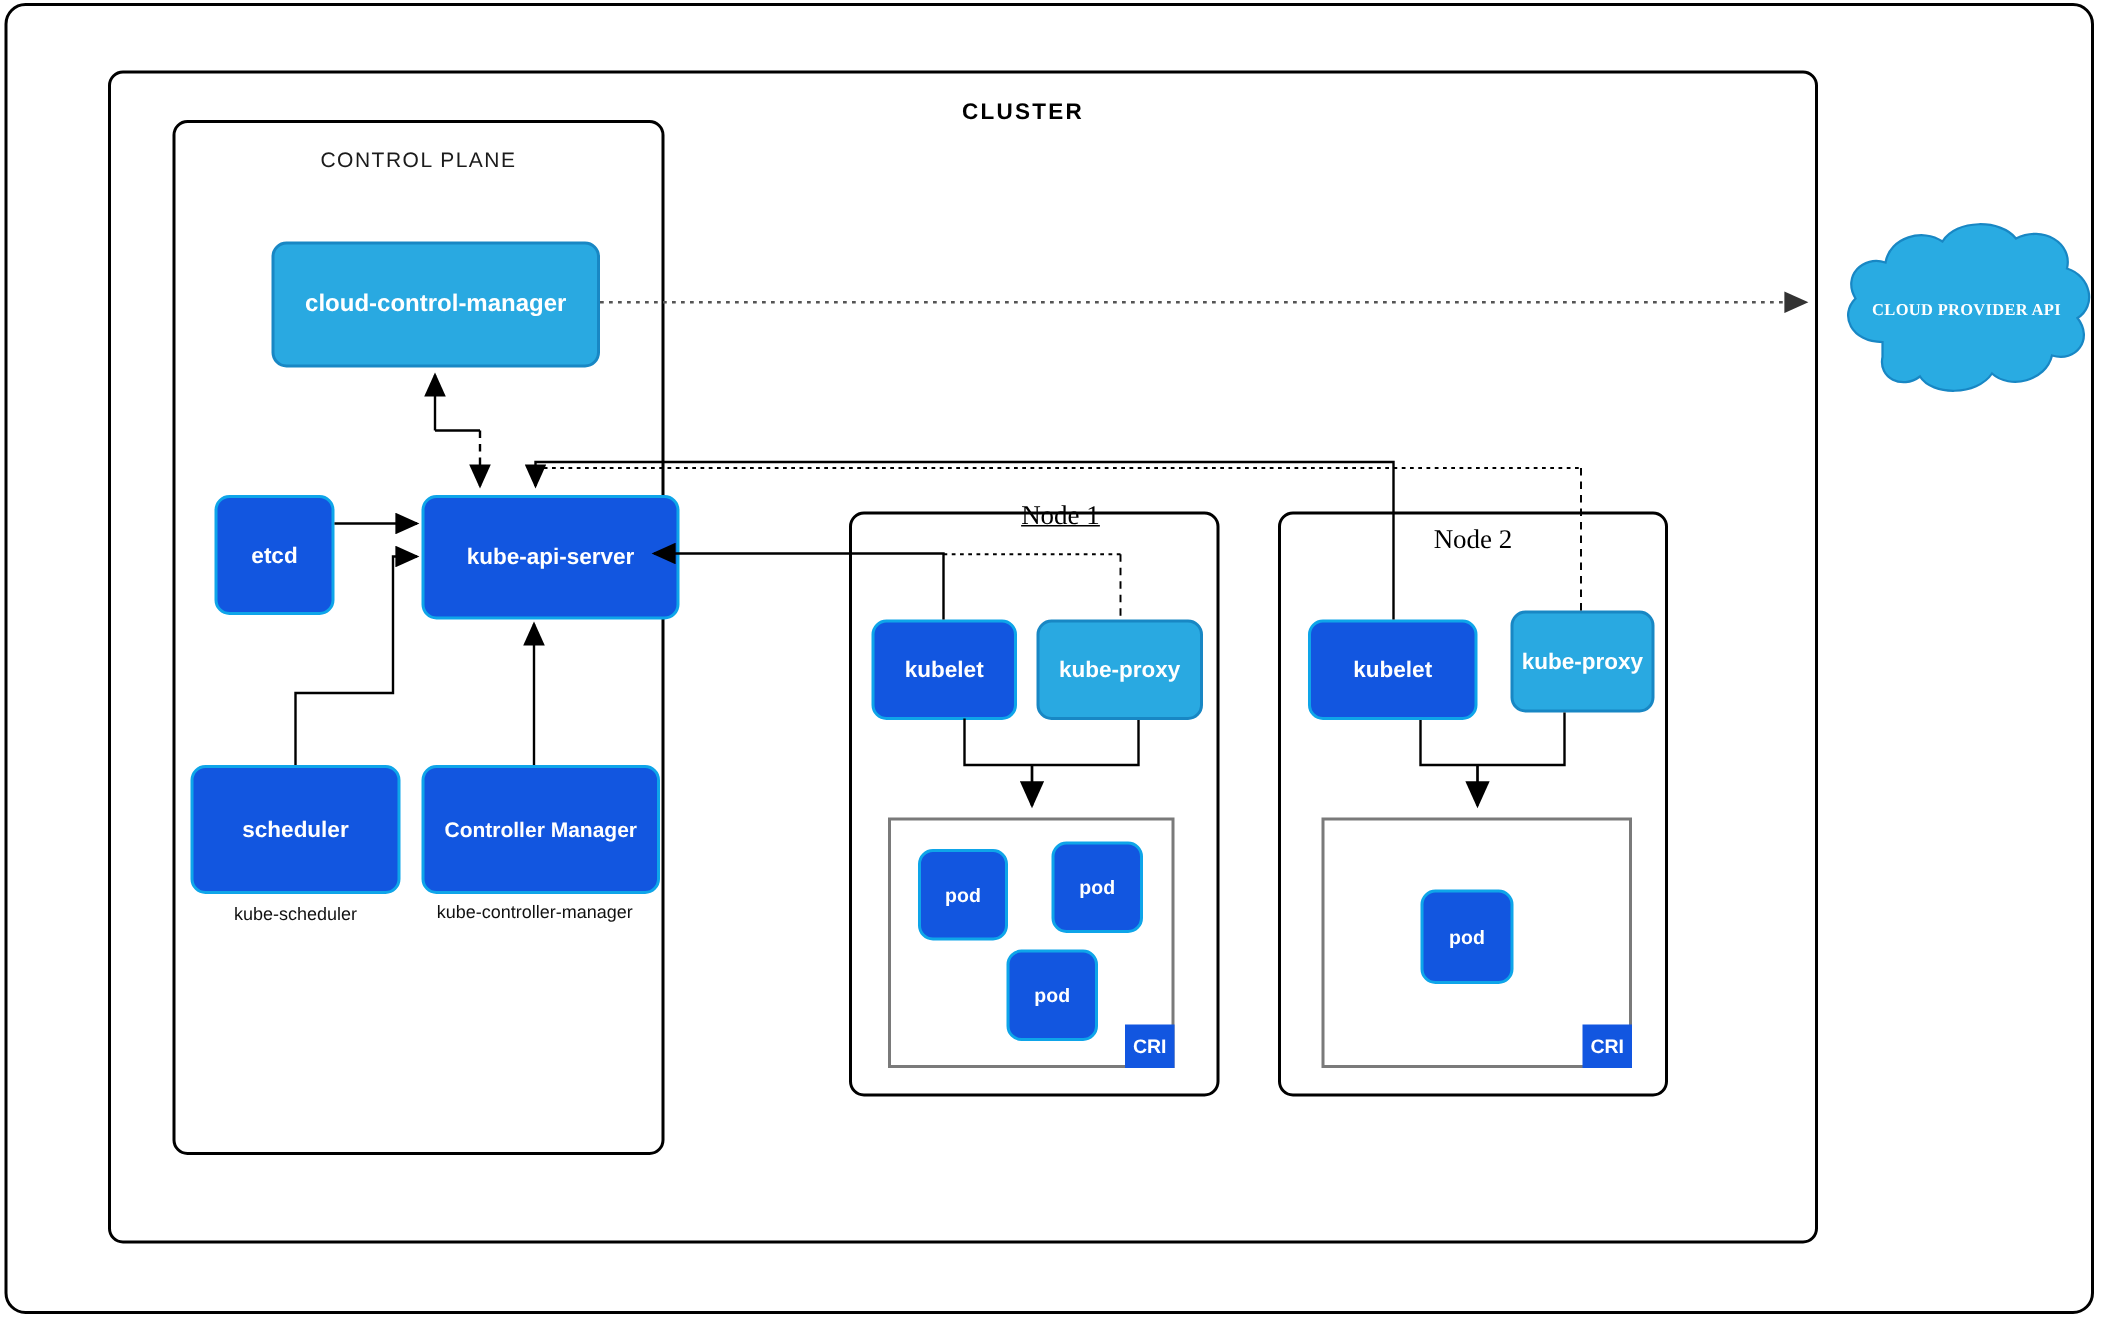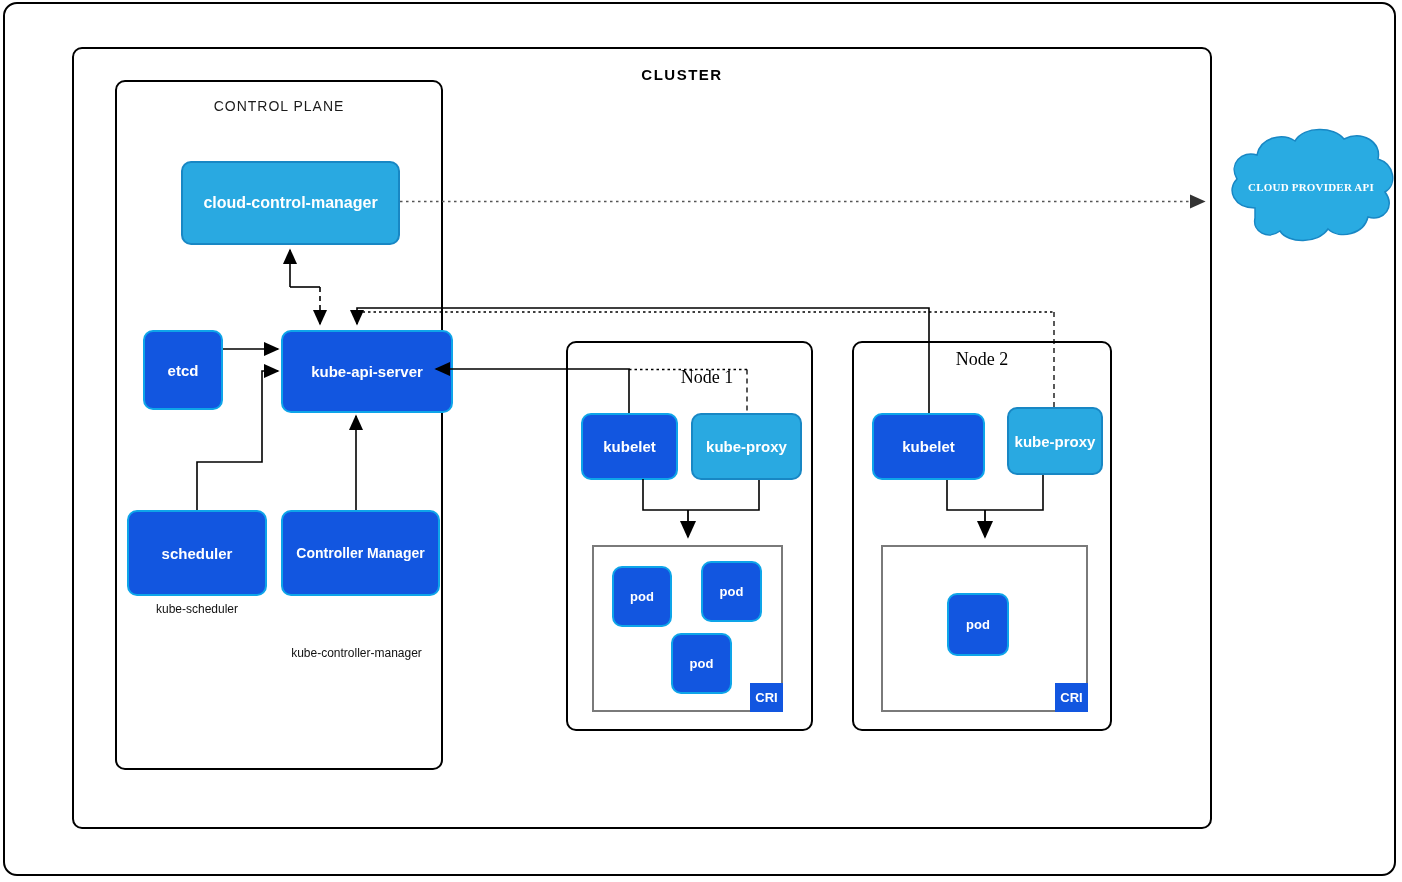--- a/index.html
+++ b/index.html
@@ -37,21 +37,21 @@
     box-sizing:border-box;
   }
   .cri-badge{
     position:absolute;display:flex;align-items:center;justify-content:center;
     background:var(--primary-blue,#1256E0);color:#fff;font-weight:bold;
     font-size:13px;box-sizing:border-box;
   }
   .caption{
     position:absolute;font-size:12px;color:#111;text-align:center;
   }
-  .cloud-wrap{position:absolute;left:1222px;top:124px;width:178px;height:126px;}
+  .cloud-wrap{position:absolute;left:1222px;top:144px;width:178px;height:126px;}
   .cloud-text{
     position:absolute;left:0;top:0;width:178px;height:126px;
     display:flex;align-items:center;justify-content:center;
     color:#fff;font-weight:bold;font-size:11px;letter-spacing:.2px;
     font-family:"Liberation Serif", serif;
   }
   svg.connectors{
     position:absolute;left:0;top:0;width:1402px;height:882px;
     pointer-events:none;
   }
@@ -72,24 +72,24 @@
   <div class="bluebox lightbox" style="left:181px;top:161px;width:219px;height:84px;font-size:16px;">cloud-control-manager</div>
 
   <div class="bluebox" style="left:143px;top:330px;width:80px;height:80px;font-size:15px;">etcd</div>
 
   <div class="bluebox" style="left:281px;top:330px;width:172px;height:83px;font-size:15px;">kube-api-server</div>
 
   <div class="bluebox" style="left:127px;top:510px;width:140px;height:86px;font-size:15px;">scheduler</div>
   <div class="caption" style="left:127px;top:602px;width:140px;">kube-scheduler</div>
 
   <div class="bluebox" style="left:281px;top:510px;width:159px;height:86px;font-size:14px;">Controller Manager</div>
-  <div class="caption" style="left:281px;top:601px;width:151px;margin-top:45px;">kube-controller-manager</div>
+  <div class="caption" style="left:281px;top:601px;width:151px;">kube-controller-manager</div>
 
   <div class="frame" style="left:566px;top:341px;width:247px;height:390px;"></div>
-  <div class="frame-label node-title" style="left:566px;top:367px;width:282px;">Node 1</div>
+  <div class="frame-label node-title" style="left:566px;top:333px;width:282px;text-decoration:underline;">Node 1</div>
 
   <div class="bluebox" style="left:581px;top:413px;width:97px;height:67px;font-size:15px;">kubelet</div>
   <div class="bluebox lightbox" style="left:691px;top:413px;width:111px;height:67px;font-size:15px;">kube-proxy</div>
 
   <div class="cribox" style="left:592px;top:545px;width:191px;height:167px;"></div>
   <div class="bluebox" style="left:612px;top:566px;width:60px;height:61px;font-size:13px;">pod</div>
   <div class="bluebox" style="left:701px;top:561px;width:61px;height:61px;font-size:13px;">pod</div>
   <div class="bluebox" style="left:671px;top:633px;width:61px;height:61px;font-size:13px;">pod</div>
   <div class="cri-badge" style="left:750px;top:683px;width:33px;height:29px;">CRI</div>
 

